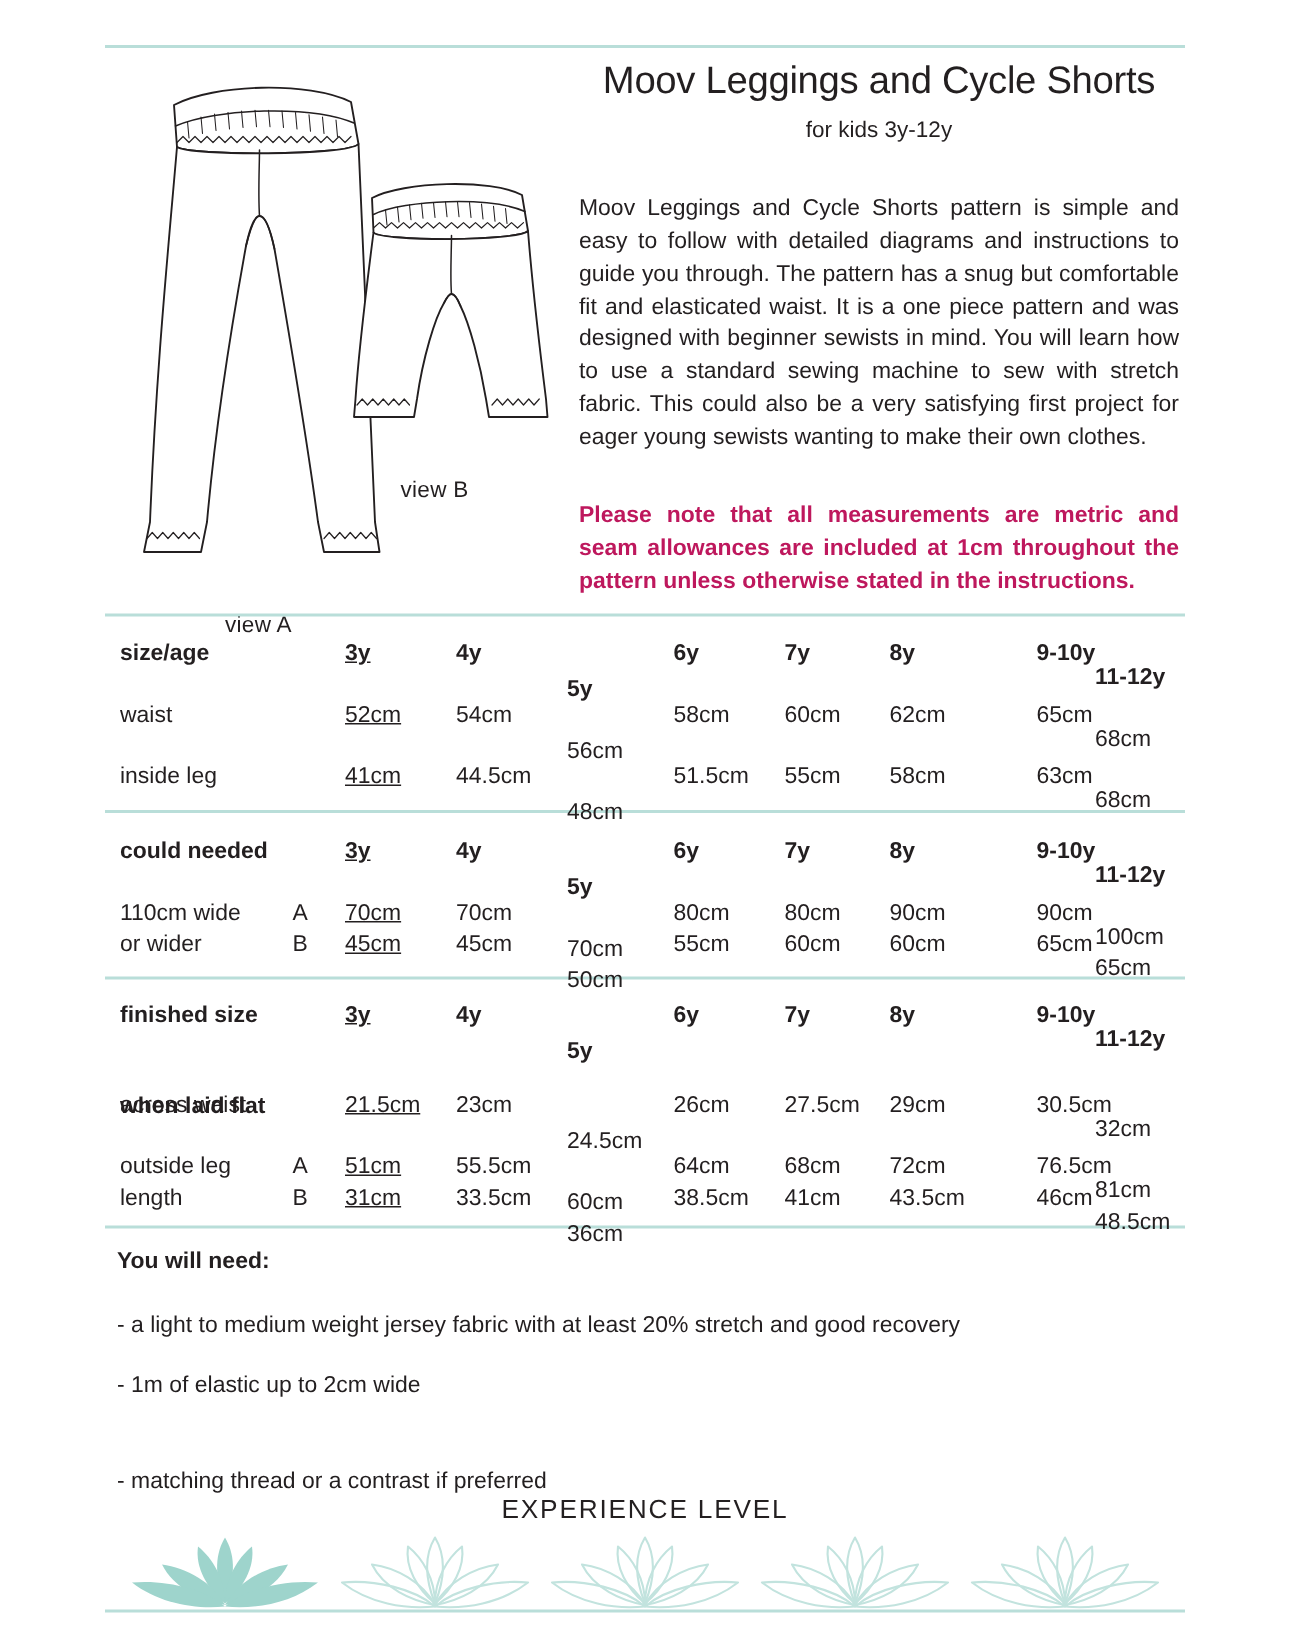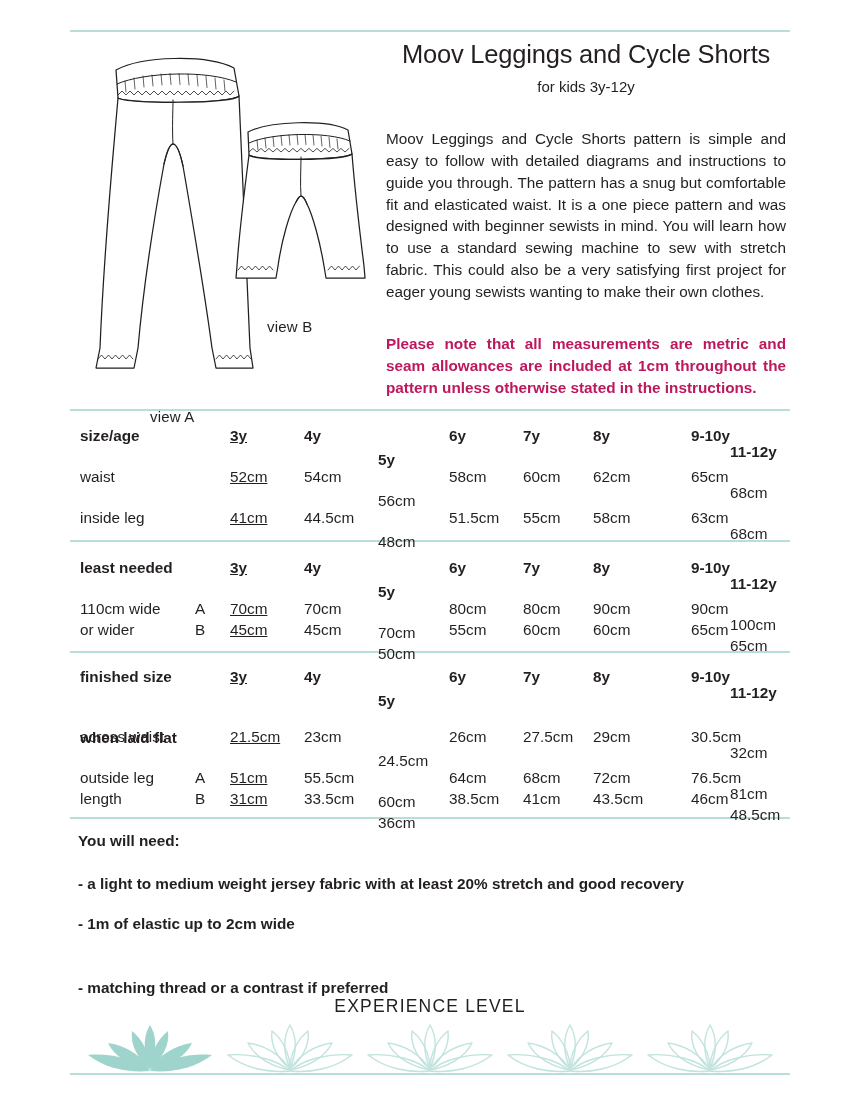--- a/index.html
+++ b/index.html
@@ -124,21 +124,20 @@
     position: absolute;
     left: 78px; top: 832px;
     font-size: 15.3px;
     font-weight: bold;
   }
   .need-item {
     position: absolute;
     left: 78px;
     font-size: 15.3px;
     color: #231f20;
-    font-weight: bold;
   }
 
   
   .exp-title {
     position: absolute;
     left: 0; top: 996px;
     width: 860px;
     text-align: center;
     font-size: 17.5px;
     letter-spacing: 1.2px;
@@ -305,21 +304,21 @@
       <span class="cell c1">44.5cm</span>
       <span class="cell c2">48cm</span>
       <span class="cell c3">51.5cm</span>
       <span class="cell c4">55cm</span>
       <span class="cell c5">58cm</span>
       <span class="cell c6">63cm</span>
       <span class="cell c7">68cm</span>
     </div>
 
     <div class="trow bold" style="top:557px;">
-      <span class="cell c-label">least needed</span>
+      <span class="cell c-label">could needed</span>
       <span class="cell c0">3y</span>
       <span class="cell c1">4y</span>
       <span class="cell c2">5y</span>
       <span class="cell c3">6y</span>
       <span class="cell c4">7y</span>
       <span class="cell c5">8y</span>
       <span class="cell c6">9-10y</span>
       <span class="cell c7">11-12y</span>
     </div>
 

